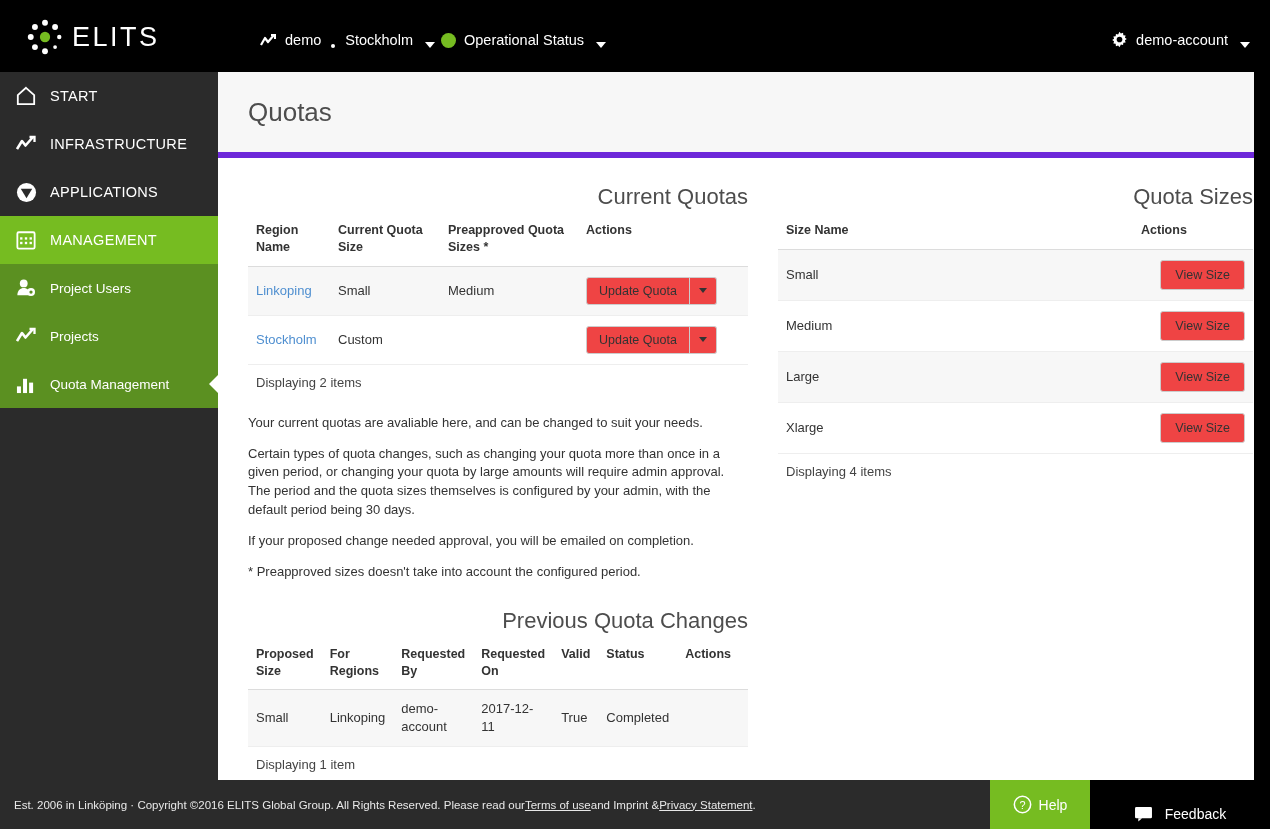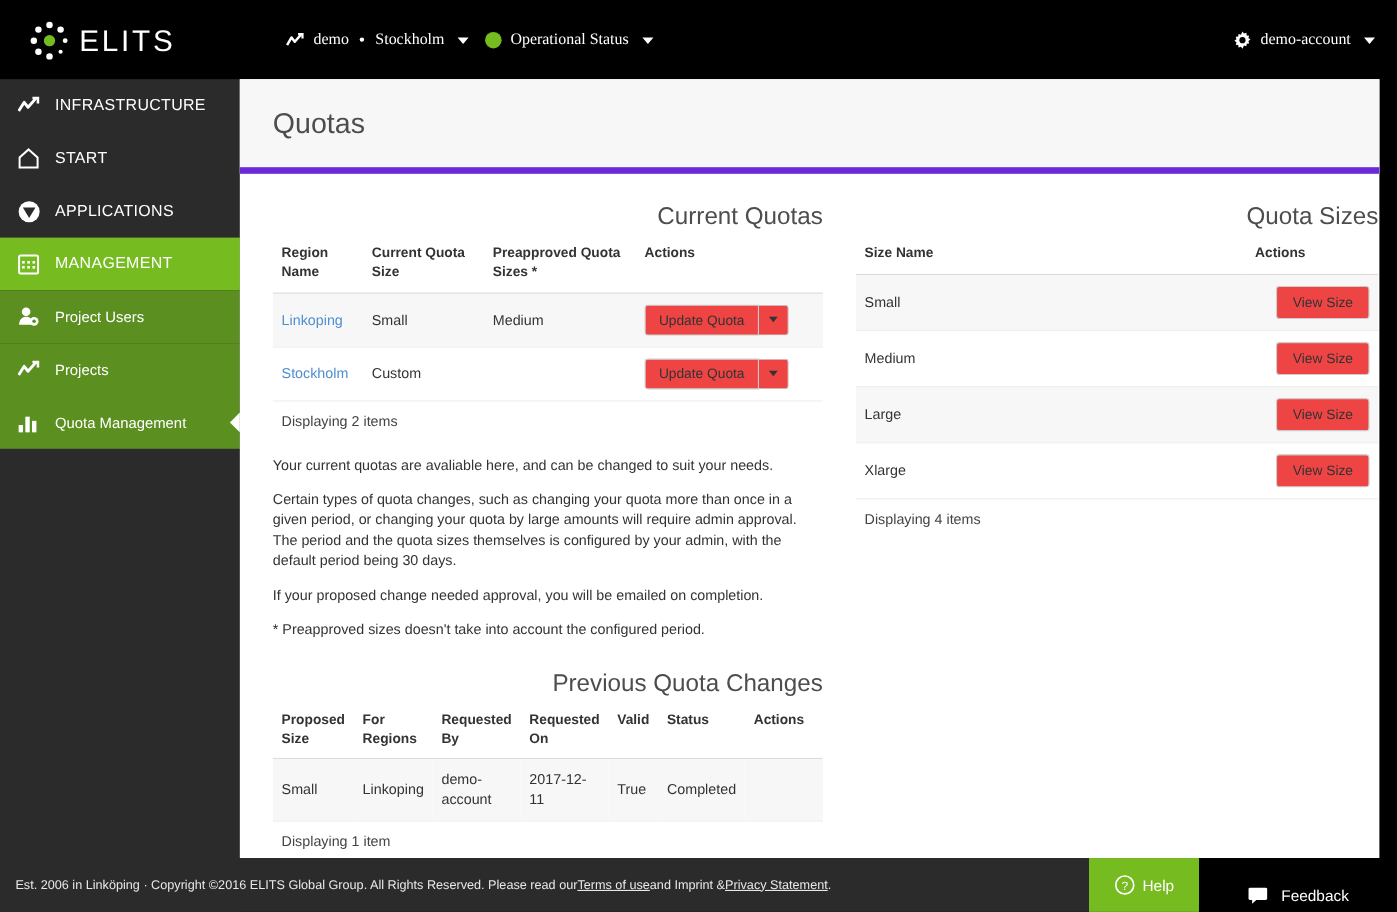--- a/index.html
+++ b/index.html
@@ -28,21 +28,21 @@
     font-family: "Liberation Sans", sans-serif;
   }
   #tagline {
     position: absolute; left: 10px; top: 73px;
     color: #d8d8d8; font-size: 10.5px; letter-spacing: 0.2px;
     white-space: nowrap;
   }
   .nav-item {
     position: absolute; top: 24px; height: 24px;
     color: #fff; font-size: 14.5px; white-space: nowrap;
-    display: flex; align-items: center; gap: 8px; cursor: pointer; font-family: Liberation Serif, serif;
+    display: flex; align-items: flex-end; gap: 8px; cursor: pointer;
   }
   #nav-project { left: 260px; }
   #nav-status  { left: 441px; }
   #nav-account { right: 20px; }
   .caret-down {
     display: inline-block; width: 0; height: 0;
     border-left: 5px solid transparent; border-right: 5px solid transparent;
     border-top: 6px solid #fff; margin-left: 4px; margin-top: 2px;
   }
   .dot-sep {
@@ -218,35 +218,35 @@
     </svg>
     <span>demo-account</span>
     <span class="caret-down"></span>
   </div>
 </div>
 
 <div id="sidebar">
 
   <div class="side-main">
     <span class="side-icon">
+      <svg width="20" height="20" viewBox="0 0 22 22">
+        <path d="M11 2 L20 10 L20 20 L2 20 L2 10 Z" fill="none" stroke="#fff" stroke-width="2"></path>
+      </svg>
+    </span>
+    <span>START</span>
+  </div>
+
+  <div class="side-main">
+    <span class="side-icon">
       <svg width="21" height="18" viewBox="0 0 21 18">
         <path d="M1 14 L6 6 L9.5 10.5 L17 2" stroke="#fff" stroke-width="2.6" fill="none" stroke-linejoin="round"></path>
         <path d="M13.5 2 L18.5 2 L18.5 7" stroke="#fff" stroke-width="2.3" fill="none"></path>
       </svg>
     </span>
     <span>INFRASTRUCTURE</span>
-  </div>
-
-  <div class="side-main">
-    <span class="side-icon">
-      <svg width="20" height="20" viewBox="0 0 22 22">
-        <path d="M11 2 L20 10 L20 20 L2 20 L2 10 Z" fill="none" stroke="#fff" stroke-width="2"></path>
-      </svg>
-    </span>
-    <span>START</span>
   </div>
 
   <div class="side-main">
     <span class="side-icon">
       <svg width="21" height="21" viewBox="0 0 22 22">
         <circle cx="11" cy="11" r="10" fill="#fff"></circle>
         <path d="M5 7 L17 7 L11 17 Z" fill="#2b2b2b"></path>
       </svg>
     </span>
     <span>APPLICATIONS</span>

